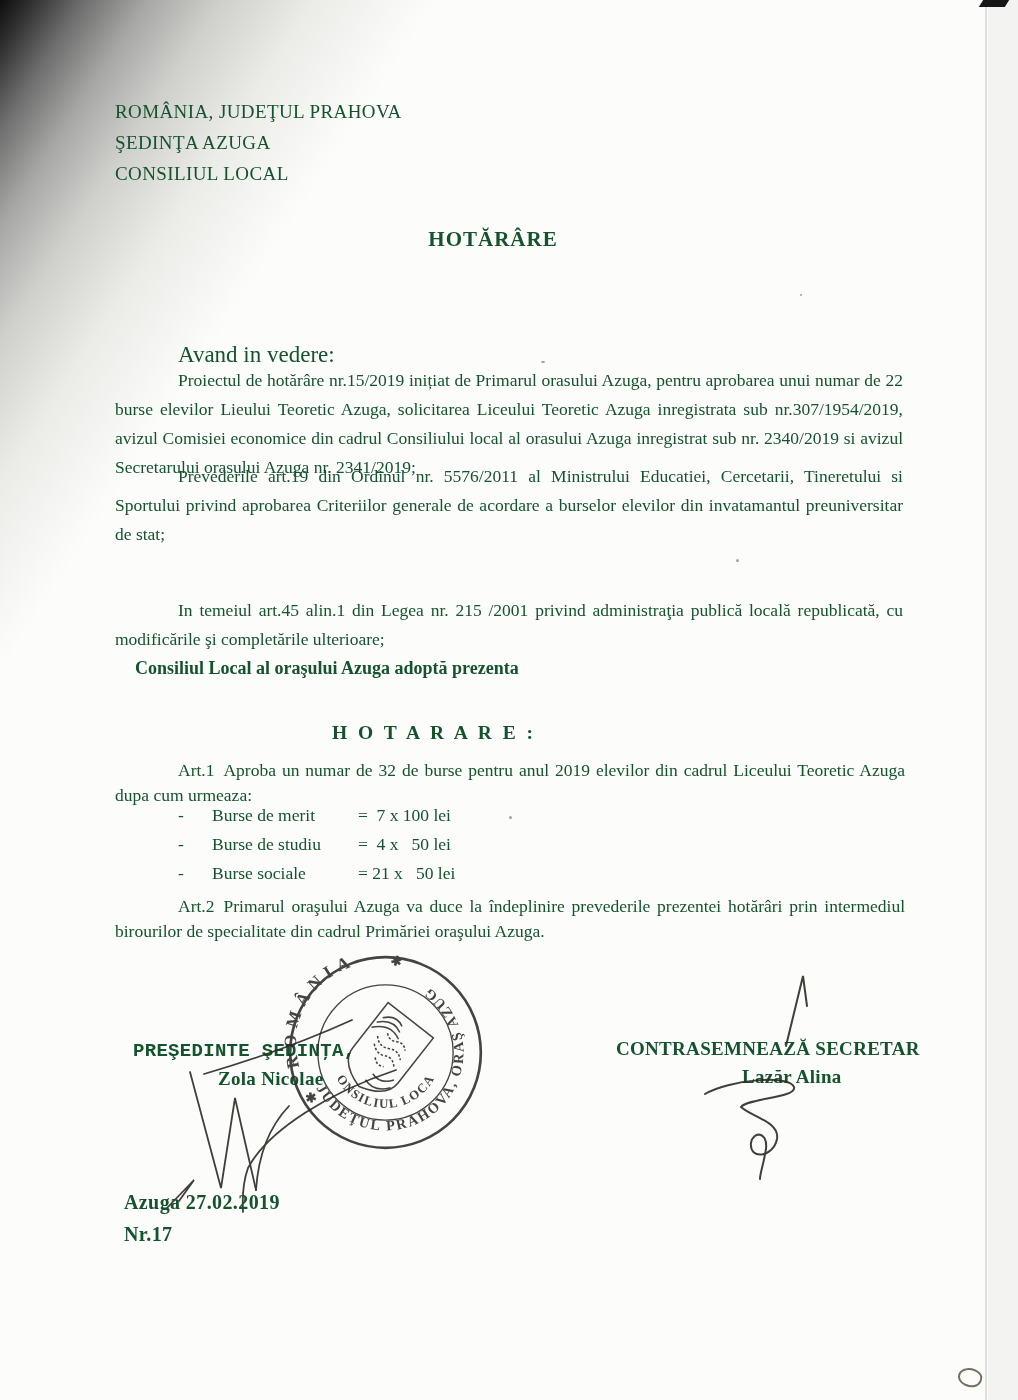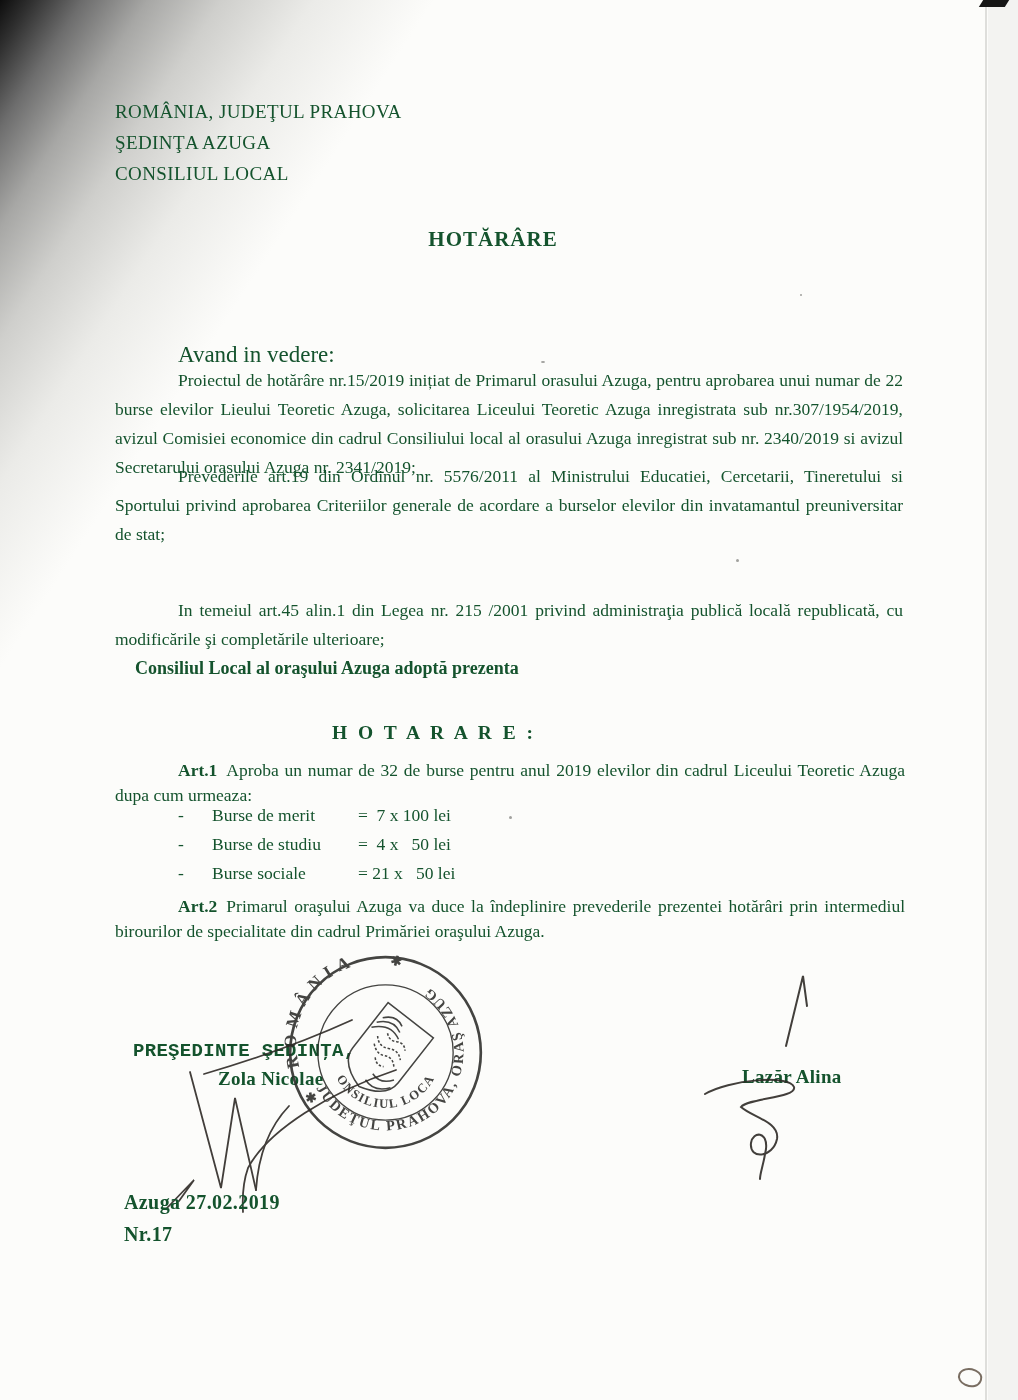--- a/index.html
+++ b/index.html
@@ -34,21 +34,21 @@
   .header-block{left:115px;top:96px;font-size:19px;line-height:31px;letter-spacing:.4px;}
   .doc-title{left:0;width:962px;top:227px;text-align:center;font-weight:bold;font-size:21px;letter-spacing:1px;padding-left:12px;}
   .doc-subtitle{left:78px;width:914px;top:256px;text-align:center;font-size:18px;}
   .intro-line{left:115px;top:342px;font-size:23px;text-indent:63px;}
   .para{left:115px;width:788px;font-size:17.5px;line-height:29px;text-align:justify;text-indent:63px;}
   .p0{top:366px;} .p1{top:462px;} .p2{top:534px;} .p3{top:596px;}
   .adoption{left:135px;top:658px;font-size:18px;font-weight:bold;}
   .decision-heading{left:0;width:868px;top:706px;text-align:center;font-weight:bold;font-size:19.5px;letter-spacing:3px;margin-top:16px;}
   .art{left:115px;width:790px;font-size:17.5px;line-height:25px;text-align:justify;text-indent:63px;}
   .art1{top:758px;} .art2{top:894px;}
-  .art-label{font-weight:bold;margin-right:9px;margin-top:29px;}
+  .art-label{font-weight:normal;margin-right:9px;margin-top:29px;}
   .list-block{left:178px;top:805px;font-size:17.5px;}
   .list-row{display:flex;height:29px;align-items:baseline;}
   .list-dash{width:34px;}
   .list-name{width:146px;}
   .list-formula{white-space:pre;}
   .sig{font-weight:bold;font-size:19px;letter-spacing:.3px;}
   .sig-role-left{left:133px;top:1040px;font-family:Liberation Mono, monospace;}
   .sig-name-left{left:218px;top:1068px;}
   .sig-role-right{left:616px;top:1038px;}
   .sig-name-right{left:742px;top:1066px;}
@@ -108,20 +108,21 @@
       <span class="list-formula">= 21 x   50 lei</span>
     </div>
   </div>
 
   <div class="abs art art2">
     <span class="art-label">Art.2</span><span>Primarul oraşului Azuga va duce la îndeplinire prevederile prezentei hotărâri prin intermediul birourilor de specialitate din cadrul Primăriei oraşului Azuga.</span>
   </div>
 
   <div class="abs sig sig-role-left">PREŞEDINTE ŞEDINŢA,</div>
   <div class="abs sig sig-name-left">Zola Nicolae</div>
+  <div class="abs sig sig-role-right">CONTRASEMNEAZĂ SECRETAR</div>
   <div class="abs sig sig-name-right">Lazăr Alina</div>
 
   <svg class="abs stamp-svg" width="205" height="205" viewBox="0 0 200 200">
     <defs>
       <path id="stTop" d="M 40.2,150.2 A 78,78 0 1 1 150.2,40.3"></path>
       <path id="stRing" d="M 31.1,132.1 A 76,76 0 1 0 138,34.2"></path>
       <path id="stInner" d="M 53.2,127 A 54,54 0 0 0 146.8,127"></path>
     </defs>
     <g fill="none" stroke="#2b2b28">
       <circle cx="100" cy="100" r="93" stroke-width="2.6"></circle>

